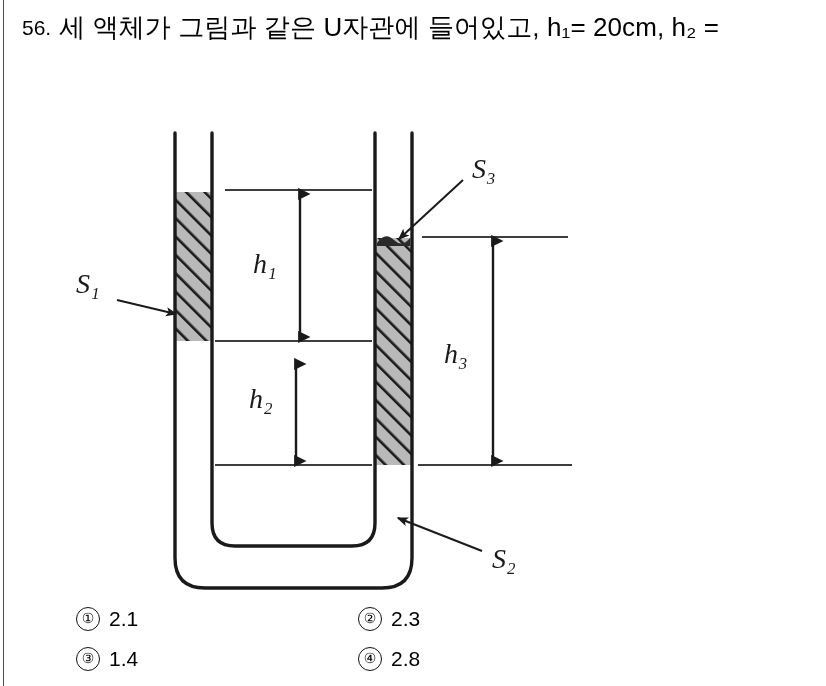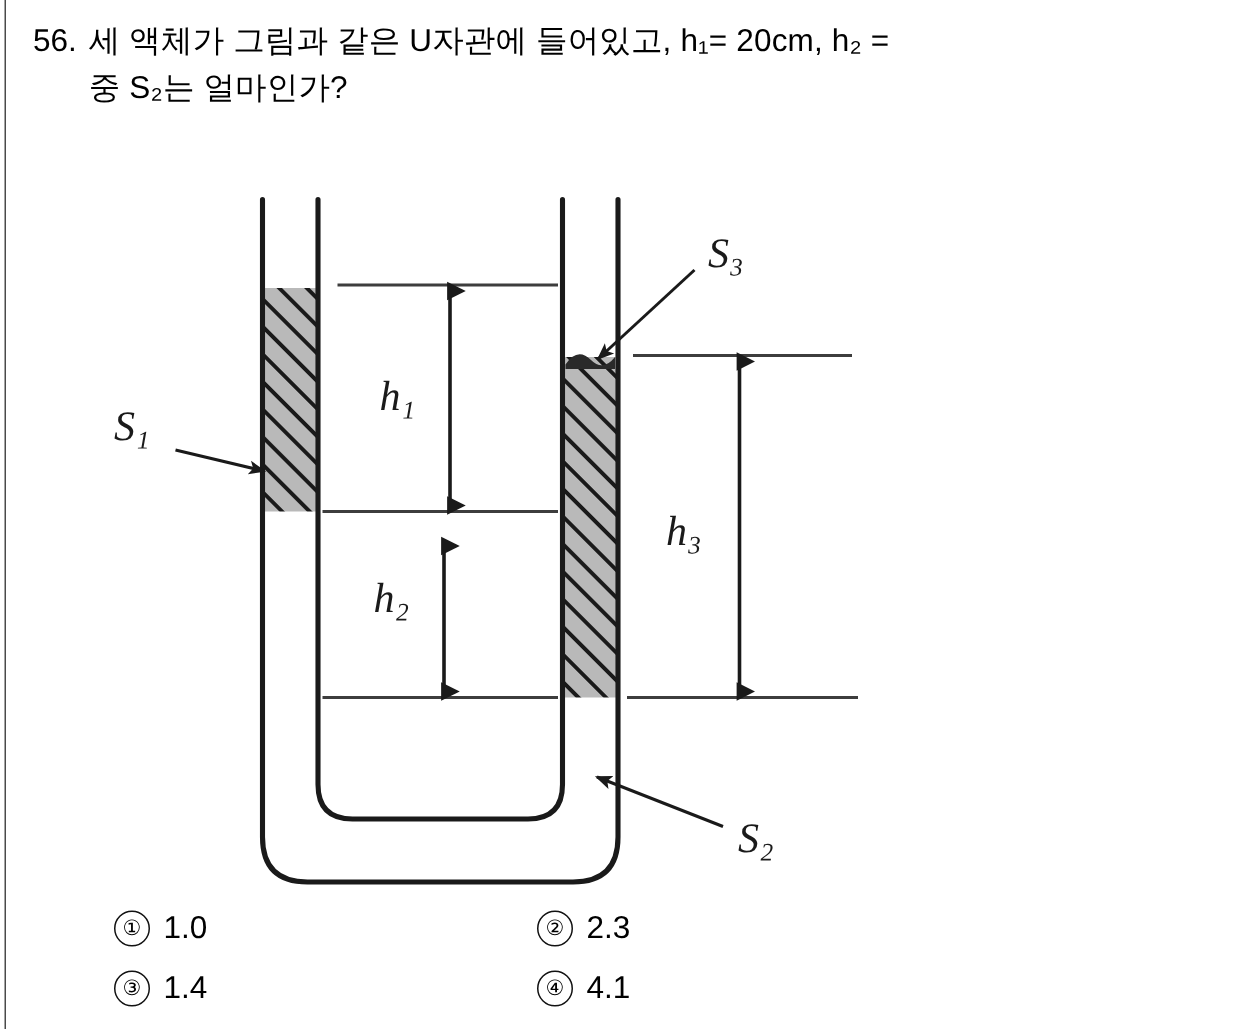--- a/index.html
+++ b/index.html
@@ -45,21 +45,21 @@
     display: flex;
     align-items: flex-start;
   }
   .stem-number {
     font-size: 21px;
     line-height: 31px;
     white-space: pre;
     padding-right: 8px;
   }
   .stem-body {
-    font-size: 21px;
+    font-size: 26px;
     line-height: 31px;
     letter-spacing: 0.1px;
     width: 745px;
   }
   .stem-line {
     white-space: pre-wrap;
   }
 
   
   #figure {
@@ -111,21 +111,20 @@
 
 <div id="page">
 
   <div class="page-rule-left"></div>
 
   <div class="stem">
     <div class="stem-row">
       <div class="stem-number">56.</div>
       <div class="stem-body">
         <div class="stem-line">세 액체가 그림과 같은 U자관에 들어있고, h₁= 20cm, h₂ =</div>
-        <div class="stem-line">중 S₂는 얼마인가?</div>
       </div>
     </div>
   </div>
 
   <div id="figure">
     <svg width="826" height="480" viewBox="0 0 826 480" xmlns="http://www.w3.org/2000/svg">
       <defs>
         <pattern id="hatch" width="13" height="13" patternUnits="userSpaceOnUse" patternTransform="rotate(-45)">
           <rect width="13" height="13" fill="#b9b9b9"></rect>
           <line x1="0" y1="0" x2="0" y2="13" stroke="#1a1a1a" stroke-width="5.2"></line>
@@ -185,29 +184,29 @@
       <line x1="463" y1="62" x2="399" y2="121" stroke="#1a1a1a" stroke-width="2" marker-end="url(#leadArr)"></line>
 
       <text x="492" y="450" font-family="'Liberation Serif', serif" font-style="italic" font-size="28" fill="#1a1a1a">S₂</text>
       <line x1="482" y1="433" x2="398" y2="400" stroke="#1a1a1a" stroke-width="2" marker-end="url(#leadArr)"></line>
     </svg>
   </div>
 
   <div class="choices">
     <div class="choice c1">
       <span class="marker">①</span>
-      <span>1.0</span>
+      <span>2.1</span>
     </div>
     <div class="choice c2">
       <span class="marker">②</span>
       <span>2.3</span>
     </div>
     <div class="choice c3">
       <span class="marker">③</span>
       <span>1.4</span>
     </div>
     <div class="choice c4">
       <span class="marker">④</span>
-      <span>4.1</span>
+      <span>2.8</span>
     </div>
   </div>
 
 </div>
 
 </body></html>

